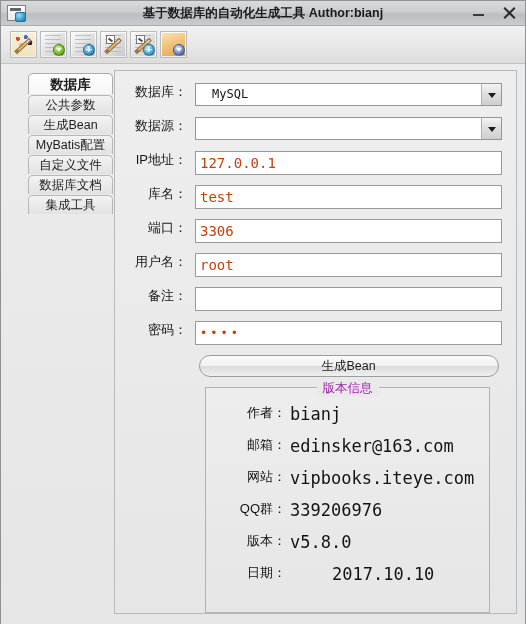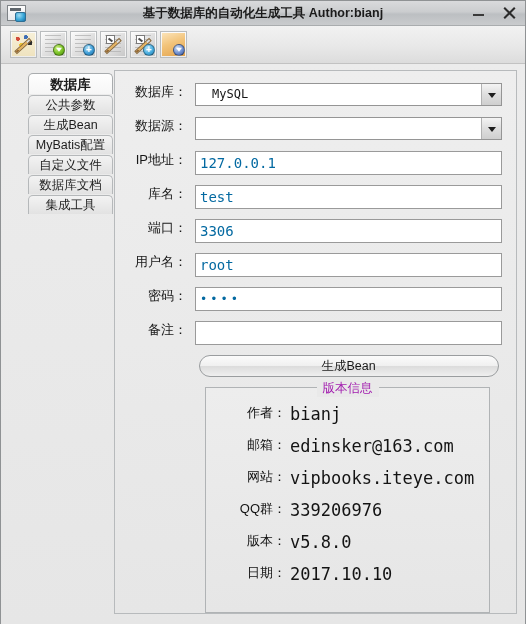--- a/index.html
+++ b/index.html
@@ -319,21 +319,21 @@
     border-top: 5px solid #1d1d1d;
   }
 
   .textfield {
     height: 24px;
     border: 1px solid #9a9a9a;
     background: #ffffff;
     box-sizing: border-box;
     font-family: "DejaVu Sans Mono", monospace;
     font-size: 14px;
-    color: #0369a1;
+    color: #c2410c;
     line-height: 22px;
     padding-left: 4px;
     overflow: hidden;
     white-space: nowrap;
   }
   .textfield.pw {
     font-size: 12px;
     letter-spacing: 3px;
     line-height: 22px;
   }
@@ -378,21 +378,21 @@
     color: #a21caf;
     white-space: nowrap;
   }
   .v-row {
     display: flex;
     font-size: 13px;
     color: #131313;
     margin: 0 0 12px 0;
     padding-left: 22px;
   }
-  .v-row:last-child { margin-bottom: 14px; }
+  .v-row:last-child { margin-bottom: 14px; gap: 42px; }
   .v-key {
     flex: 0 0 58px;
     width: 58px;
     text-align: right;
     white-space: nowrap;
   }
   .v-val {
     font-family: "DejaVu Sans Mono", monospace;
     font-size: 17px;
     padding-left: 4px;
@@ -522,30 +522,30 @@
       </div>
 
       <div class="form-row">
         <div class="f-label">用户名：</div>
         <div class="f-control">
           <div class="textfield">root</div>
         </div>
       </div>
 
       <div class="form-row">
+        <div class="f-label">备注：</div>
+        <div class="f-control">
+          <div class="textfield"></div>
+        </div>
+      </div>
+
+      <div class="form-row">
         <div class="f-label">密码：</div>
         <div class="f-control">
           <div class="textfield pw">••••</div>
-        </div>
-      </div>
-
-      <div class="form-row">
-        <div class="f-label">备注：</div>
-        <div class="f-control">
-          <div class="textfield"></div>
         </div>
       </div>
 
       <div class="btn-row">
         <div class="test-btn">生成Bean</div>
       </div>
 
       <div class="version-box">
         <div class="version-title">版本信息</div>
 

